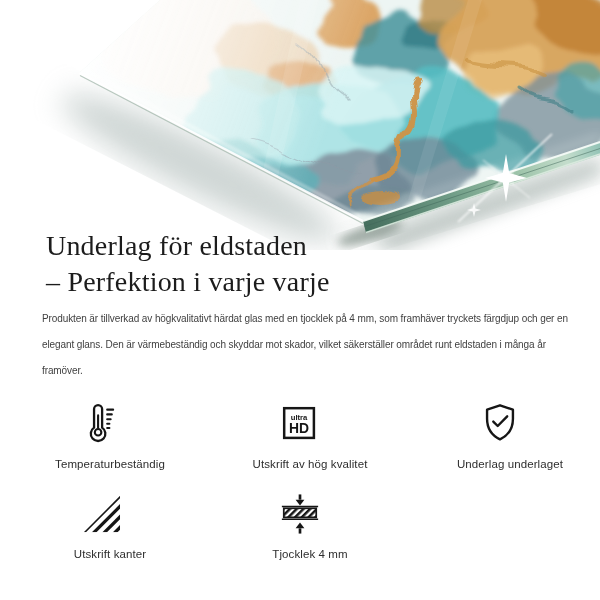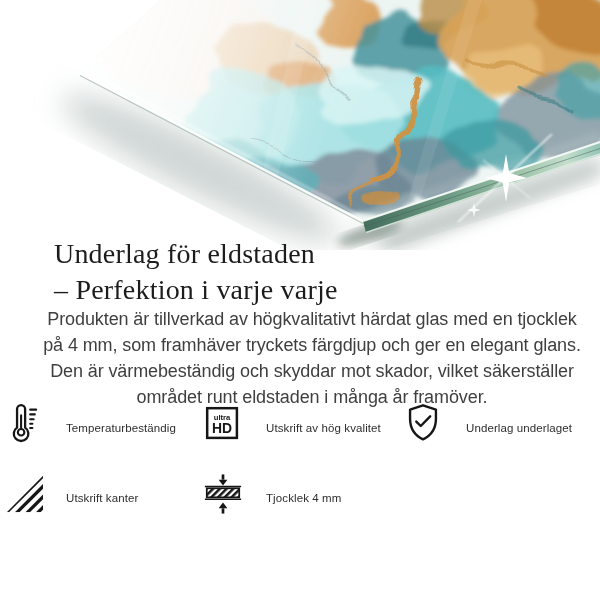--- a/index.html
+++ b/index.html
@@ -1,26 +1,26 @@
 <!DOCTYPE html>
 <html><head>
 <meta charset="utf-8">
 <style>
   html,body{margin:0;padding:0;background:#ffffff;}
   .page{position:relative;width:600px;height:600px;background:#ffffff;overflow:hidden;
         font-family:"Liberation Sans",sans-serif;}
   .hero{position:absolute;top:0;left:0;width:600px;height:250px;}
-  .heading{position:absolute;top:224px;left:42px;margin:12px;font-family:"Liberation Serif",serif;
+  .heading{position:absolute;top:224px;left:42px;margin:4px;font-family:"Liberation Serif",serif;
            font-weight:400;font-size:28px;line-height:36px;color:#1c1c1c;letter-spacing:.2px;}
   .heading span{display:block;}
-  .desc{position:absolute;top:306px;left:42px;width:540px;margin:0;font-size:18px;
-        line-height:26px;color:#3f3f3f;letter-spacing:-0.1px;text-align:center;}
+  .desc{position:absolute;top:306px;left:42px;width:540px;margin:0;font-size:10px;
+        line-height:26px;color:#3f3f3f;letter-spacing:-0.1px;}
   .features{position:absolute;top:398px;left:0;width:600px;display:grid;
             grid-template-columns:repeat(3,1fr);row-gap:18px;}
-  .feature{display:flex;flex-direction:row;align-items:center;}
+  .feature{display:flex;flex-direction:column;align-items:center;}
   .icon-wrap{height:52px;display:flex;align-items:center;justify-content:center;}
   .flabel{margin-top:8px;font-size:11.5px;color:#2e2e2e;letter-spacing:.1px;margin-left:20px;}
   svg{display:block;}
 </style>
 </head>
 <body>
 
 <div class="page">
 
   <div class="hero">

